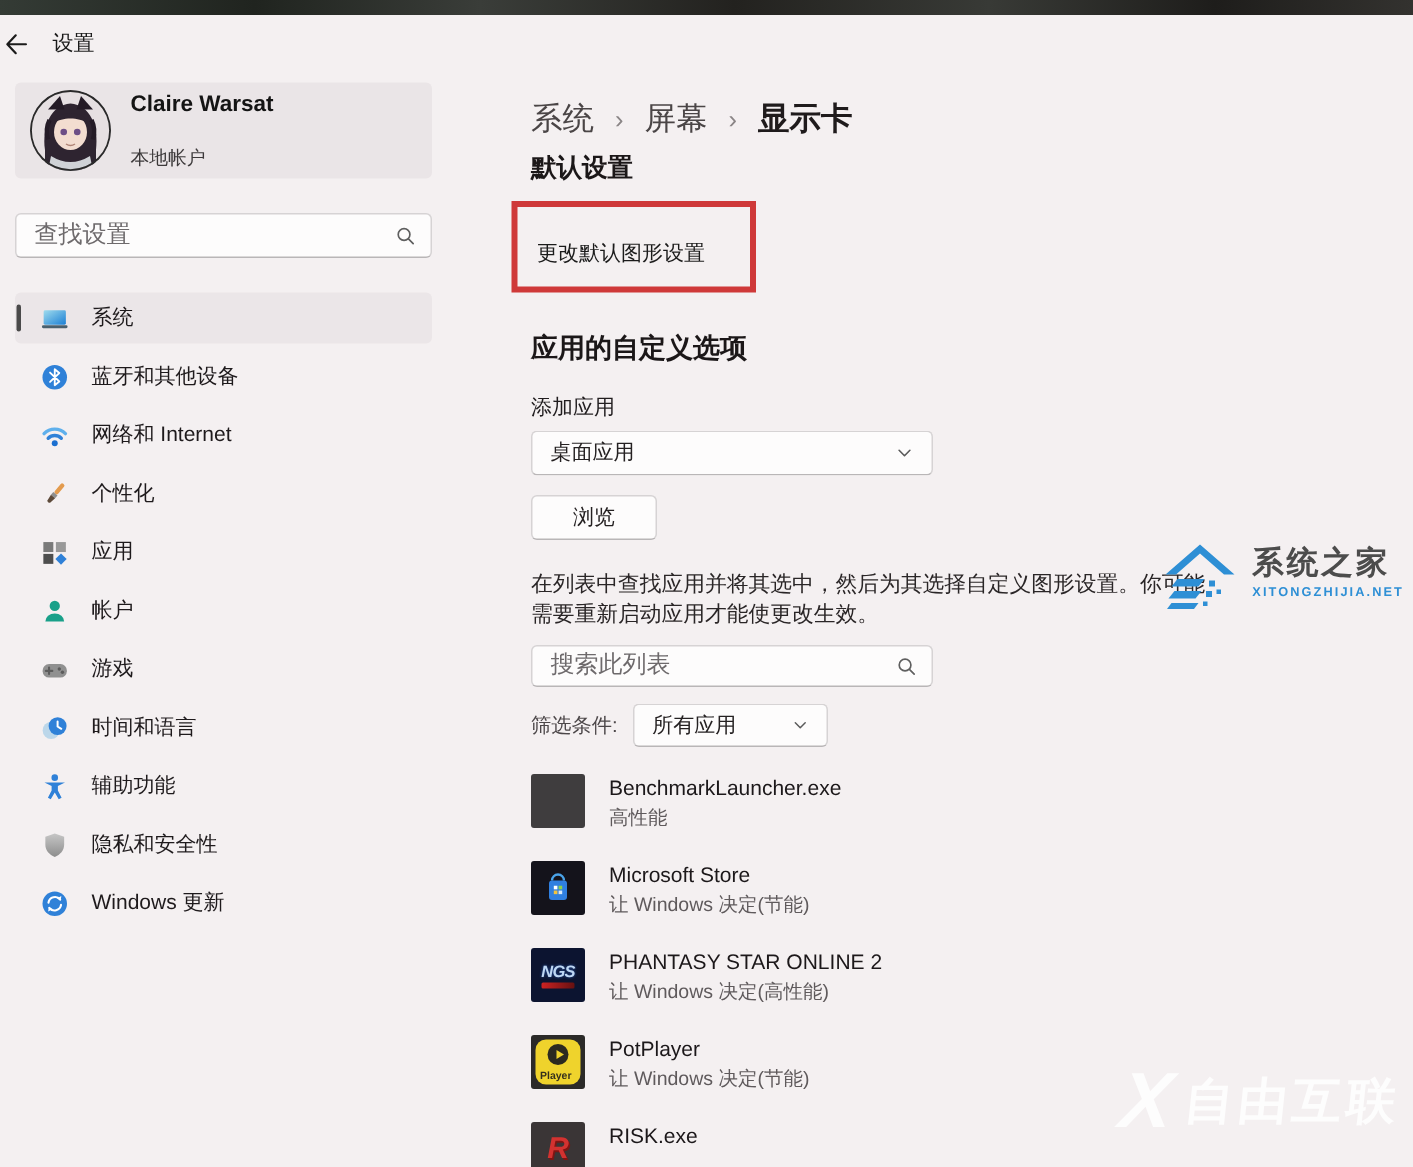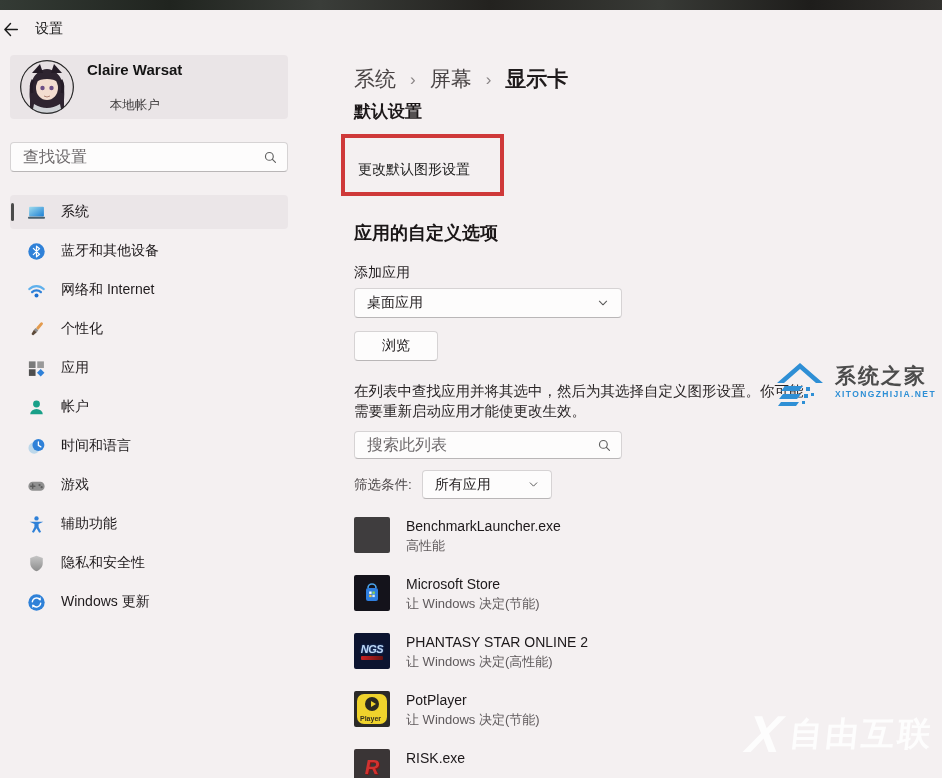--- a/index.html
+++ b/index.html
@@ -16,21 +16,21 @@
   .titlebar{height:38px;display:flex;align-items:center;padding-left:0;}
   .back-btn{width:20px;height:20px;display:flex;align-items:center;justify-content:center;cursor:pointer;}
   .titlebar-title{margin-left:15px;font-size:14px;color:#1a1a1a;}
 
   .layout{display:flex;}
   
   .sidebar{width:300px;flex:0 0 300px;padding:7px 12px 0 10px;box-sizing:border-box;}
   .profile{display:flex;align-items:center;background:#eae5e7;border-radius:4px;
     padding:5px 10px;height:64px;box-sizing:border-box;}
   .avatar{width:54px;height:54px;border-radius:50%;overflow:hidden;flex:0 0 54px;background:#dcd5d8;}
-  .profile-text{margin-left:13px;line-height:1.25;text-align:center;}
+  .profile-text{margin-left:13px;line-height:1.25;}
   .profile-name{font-size:15px;font-weight:bold;color:#141414;}
   .profile-type{font-size:12.5px;color:#3d3a3b;margin-top:18px;}
 
   .search-box{margin-top:23px;height:30px;background:#fdfcfc;border:1px solid #d6d3d4;
     border-bottom-color:#b9b6b7;border-radius:4px;display:flex;align-items:center;
     padding:0 9px 0 10px;box-sizing:border-box;}
   .search-box input{border:none;outline:none;background:transparent;flex:1;
     font-size:16px;color:#333;font-family:inherit;}
   .search-box input::placeholder{color:#6e6a6c;opacity:1;}
 
@@ -223,38 +223,38 @@
             <circle cx="10" cy="6.3" r="3.6" fill="#19a089"></circle>
             <path d="M3.4 17.2 a6.6 5.6 0 0 1 13.2 0 Z" fill="#19a089"></path>
           </svg>
         </span>
         <span>帐户</span>
       </div>
 
       <div class="nav-item">
         <span class="nav-icon">
           <svg viewBox="0 0 20 20" width="19" height="19">
-            <circle cx="7.5" cy="11.5" r="6" fill="#bcd7ea"></circle>
-            <circle cx="12" cy="8.5" r="6.3" fill="#2f81d8"></circle>
-            <path d="M12 5.3 V8.8 L14.6 10.4" stroke="#fff" stroke-width="1.4" fill="none" stroke-linecap="round"></path>
-          </svg>
-        </span>
-        <span>时间和语言</span>
-      </div>
-
-      <div class="nav-item">
-        <span class="nav-icon">
-          <svg viewBox="0 0 20 20" width="19" height="19">
             <rect x="1.5" y="6" width="17" height="9.5" rx="4.5" fill="#909090"></rect>
             <path d="M6 8.5 v4.5 M3.8 10.8 h4.5" stroke="#5c5c5c" stroke-width="1.5" stroke-linecap="round"></path>
             <circle cx="13.2" cy="9.5" r="1.2" fill="#5c5c5c"></circle>
             <circle cx="15.4" cy="11.8" r="1.2" fill="#5c5c5c"></circle>
           </svg>
         </span>
         <span>游戏</span>
+      </div>
+
+      <div class="nav-item">
+        <span class="nav-icon">
+          <svg viewBox="0 0 20 20" width="19" height="19">
+            <circle cx="7.5" cy="11.5" r="6" fill="#bcd7ea"></circle>
+            <circle cx="12" cy="8.5" r="6.3" fill="#2f81d8"></circle>
+            <path d="M12 5.3 V8.8 L14.6 10.4" stroke="#fff" stroke-width="1.4" fill="none" stroke-linecap="round"></path>
+          </svg>
+        </span>
+        <span>时间和语言</span>
       </div>
 
       <div class="nav-item">
         <span class="nav-icon">
           <svg viewBox="0 0 20 20" width="19" height="19">
             <circle cx="10" cy="3.6" r="2.3" fill="#2f81d8"></circle>
             <path d="M2.8 7 h14.4 l-5 2.4 v3.2 l2.6 5.2 -2 1 -2.8-4.8 -2.8 4.8 -2-1 2.6-5.2 V9.4 Z" fill="#2f81d8"></path>
           </svg>
         </span>
         <span>辅助功能</span>

